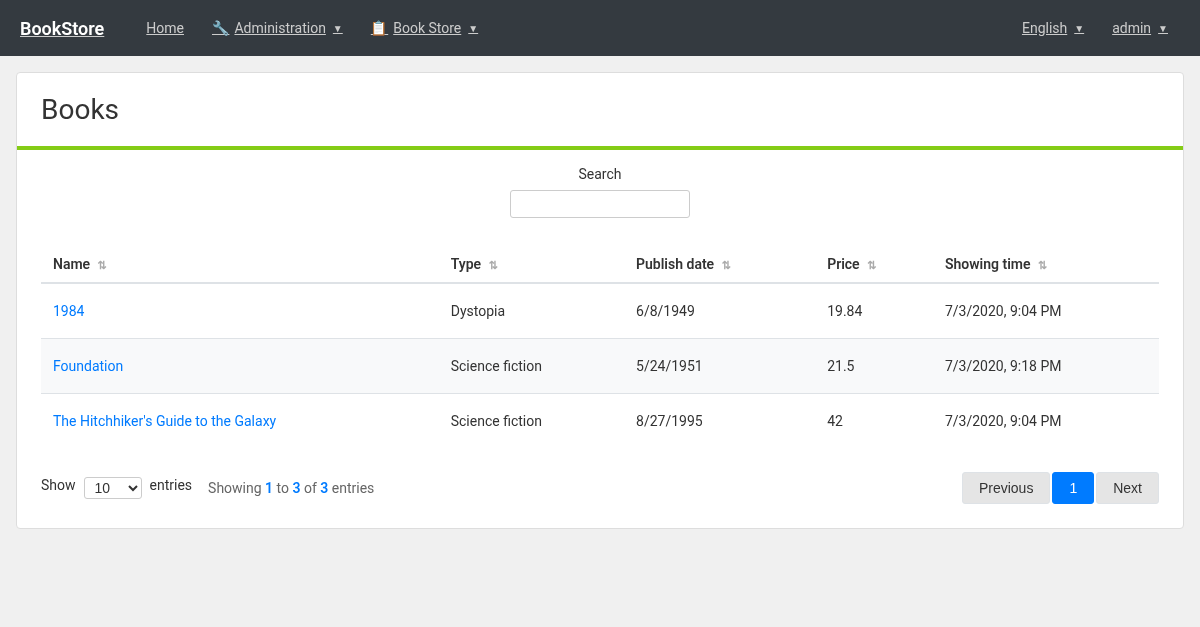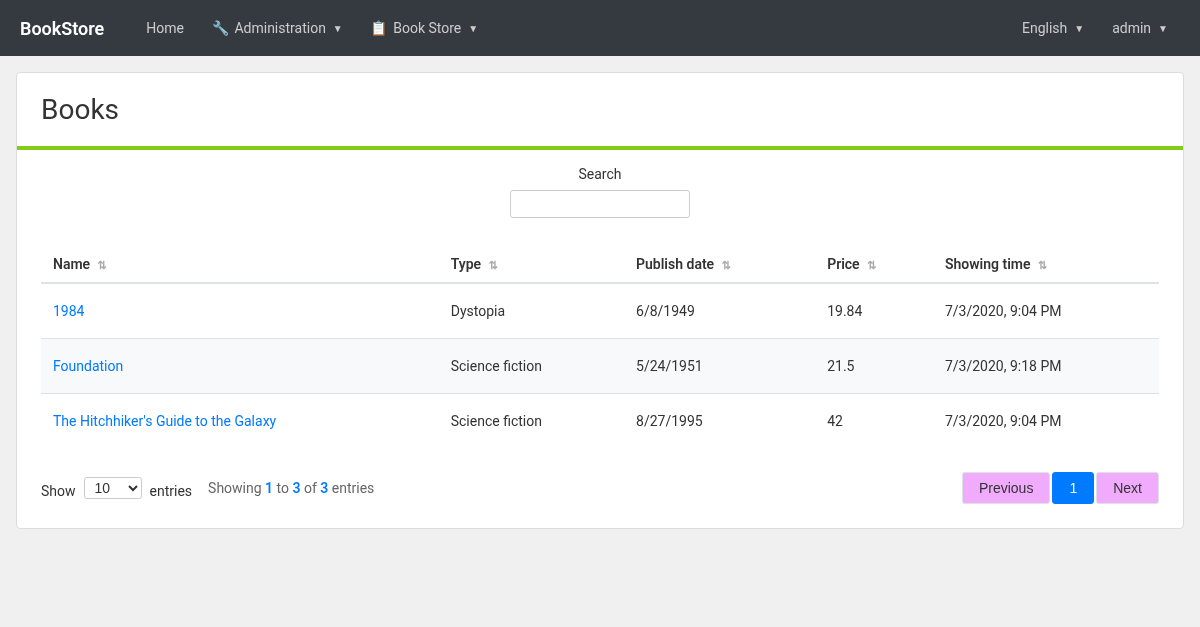--- a/index.html
+++ b/index.html
@@ -6,20 +6,21 @@
     body { font-family: -apple-system, BlinkMacSystemFont, 'Segoe UI', Roboto, sans-serif; font-size: 14px; background: #f0f0f0; color: #333; }
 
     
     .navbar {
       background: #343a40;
       color: #ccc;
       display: flex;
       align-items: center;
       padding: 0 20px;
       height: 56px;
+      text-decoration: underline;
     }
     .navbar-brand {
       color: #fff;
       font-size: 18px;
       font-weight: 600;
       margin-right: 30px;
       text-decoration: none;
     }
     .navbar-nav {
       display: flex;
@@ -127,21 +128,21 @@
 
     
     .table-footer {
       display: flex;
       justify-content: space-between;
       align-items: center;
       margin-top: 24px;
     }
     .show-entries {
       display: flex;
-      align-items: flex-end;
+      align-items: flex-start;
       gap: 8px;
       font-size: 14px;
       color: #333;
     }
     .entries-select {
       border: 1px solid #ccc;
       border-radius: 3px;
       padding: 1px 6px;
       font-size: 14px;
       color: #333;
@@ -163,21 +164,21 @@
 
     
     .pagination {
       display: flex;
       align-items: center;
       gap: 2px;
     }
     .page-btn {
       padding: 7px 16px;
       border: 1px solid #dee2e6;
-      background: #f0abfc;
+      background: #e5e5e5;
       color: #333;
       font-size: 14px;
       cursor: pointer;
       border-radius: 3px;
     }
     .page-btn.active {
       background: #007bff;
       color: #fff;
       border-color: #007bff;
     }

